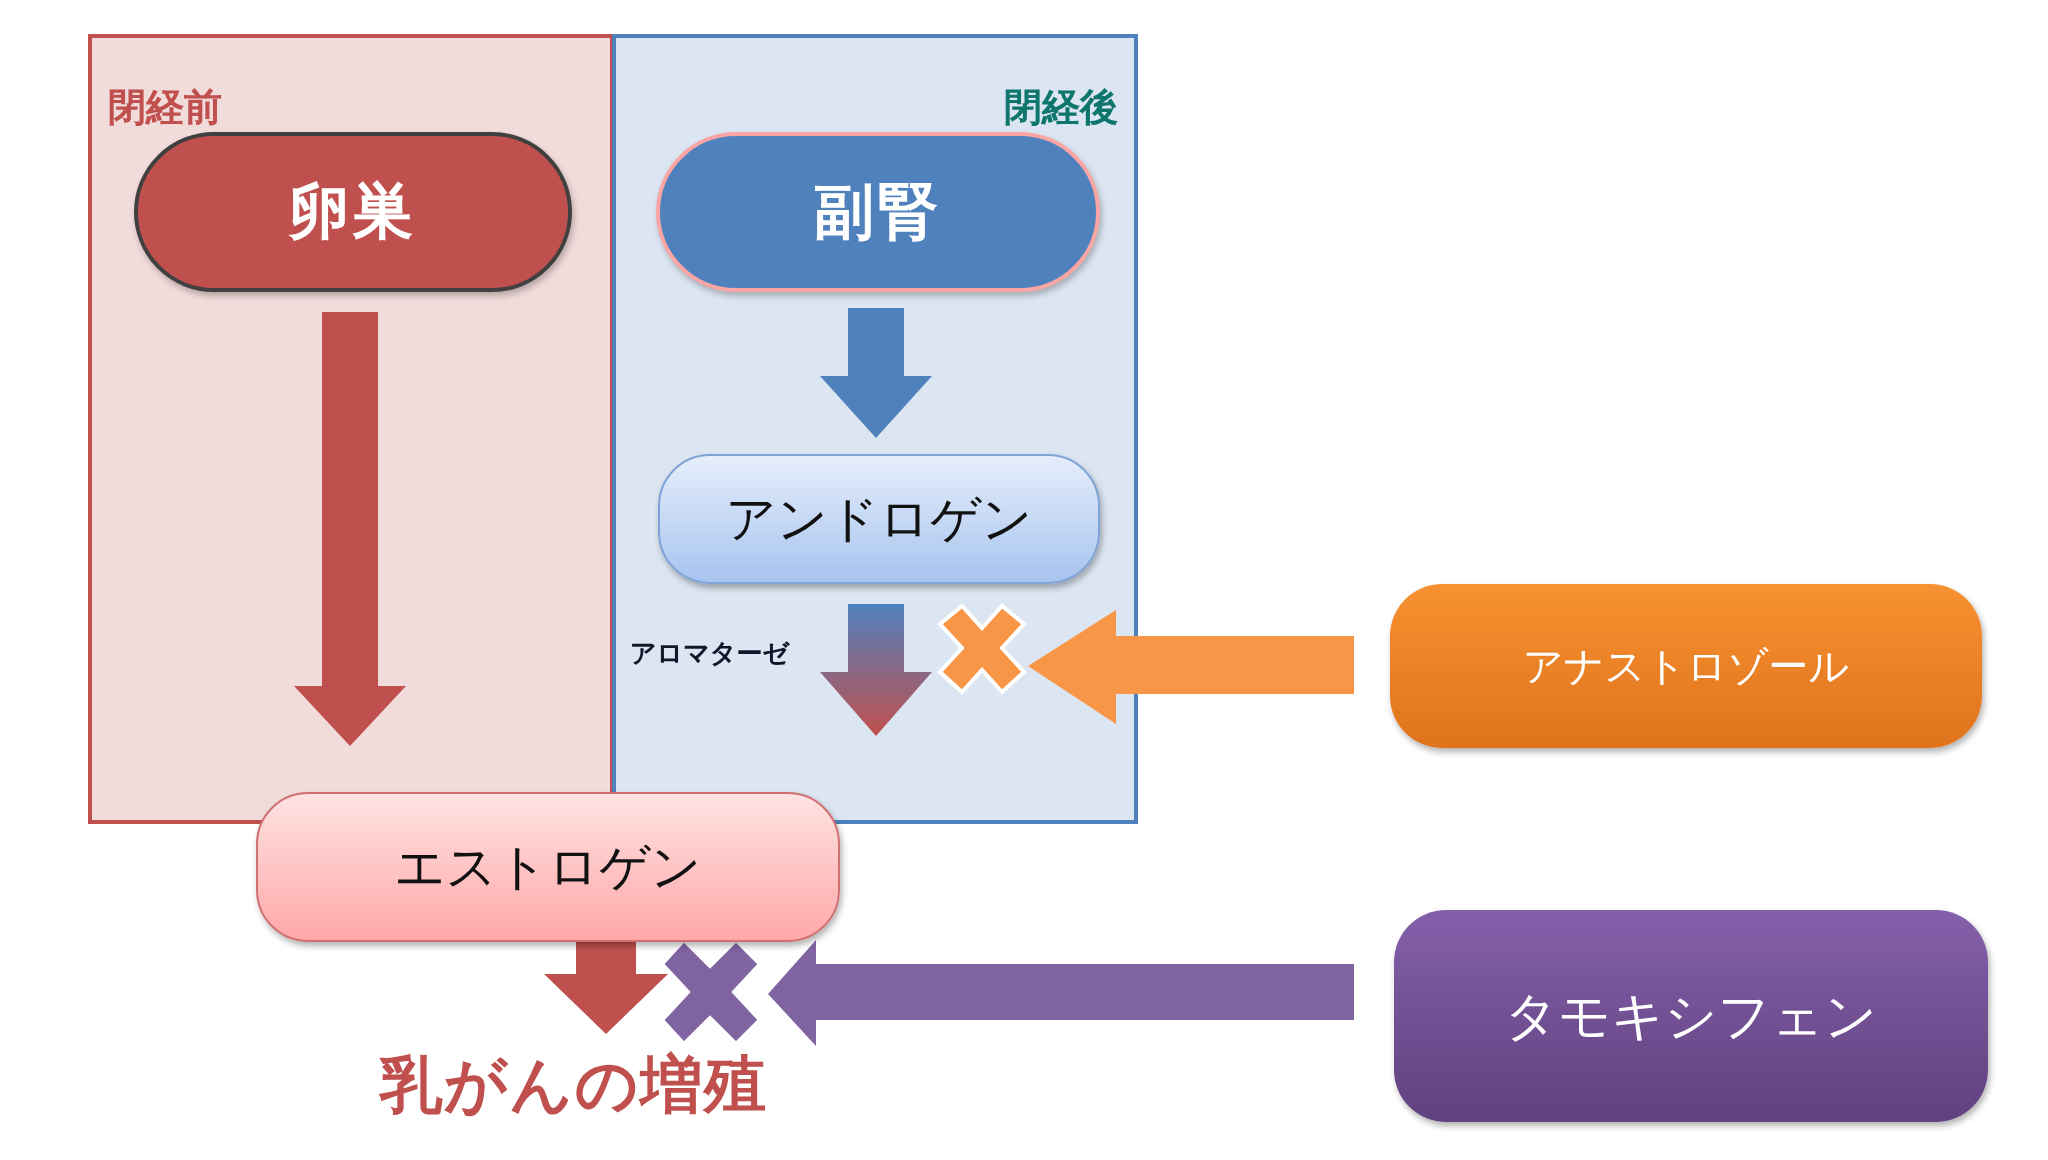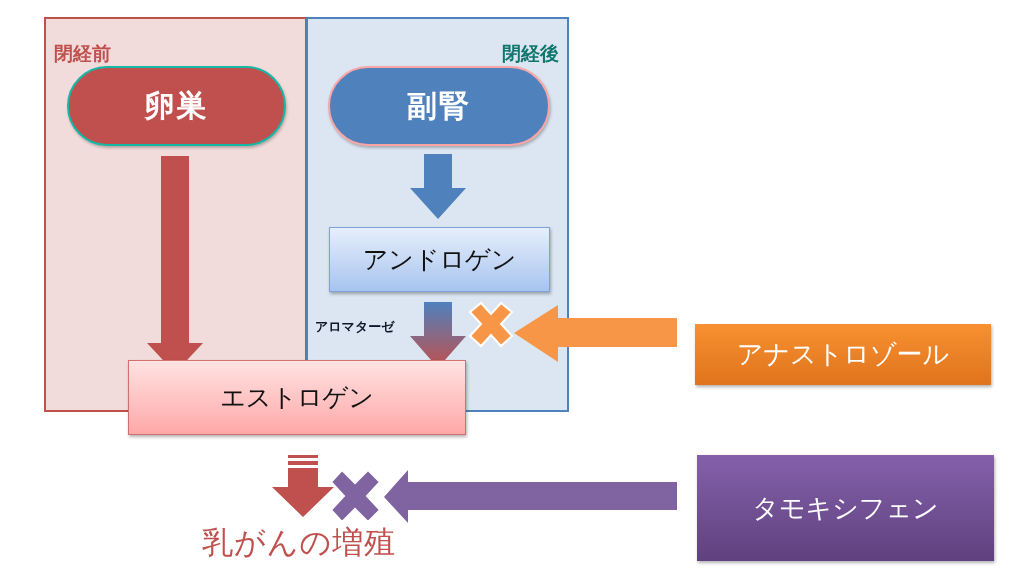--- a/index.html
+++ b/index.html
@@ -26,65 +26,64 @@
   #panel-post .panel-label { right: 8px; color: #0f766e; }
 
   
   .pill {
     border-radius: 40px; display: flex; align-items: center; justify-content: center;
     color: #ffffff; font-size: 30px; font-weight: bold; letter-spacing: 2px;
     box-shadow: 1px 2px 3px rgba(0,0,0,0.25);
   }
   #pill-ovary {
     left: 67px; top: 66px; width: 219px; height: 80px;
-    background: #c0504d; border: 2px solid #14b8a6;
+    background: #c0504d; border: 2px solid #404040;
   }
   #pill-adrenal {
     left: 328px; top: 66px; width: 222px; height: 80px;
     background: #4f81bd; border: 2px solid #fca5a5;
   }
 
   
   .box {
     display: flex; align-items: center; justify-content: center;
     font-size: 25px; color: #111111;
     box-shadow: 1px 2px 3px rgba(0,0,0,0.3);
+    border-radius: 26px;
   }
   #box-androgen {
     left: 329px; top: 227px; width: 221px; height: 65px;
     background: linear-gradient(#e6eefb, #a7c4ef);
     border: 1px solid #7fa3d6;
   }
   #box-estrogen {
-    left: 128px; top: 360px; width: 338px; height: 75px;
+    left: 128px; top: 396px; width: 292px; height: 75px;
     background: linear-gradient(#ffe2e2, #ffa8a8);
     border: 1px solid #d07070;
     font-family: Liberation Serif, serif;
   }
   #box-anastrozole {
-    left: 695px; top: 292px; width: 296px; height: 61px;
+    left: 695px; top: 292px; width: 296px; height: 82px;
     background: linear-gradient(#f79131, #e0731c);
-    color: #ffffff; font-size: 26px;
+    color: #ffffff; font-size: 20px;
     border: none;
-    margin-top: 32px;
   }
   #box-tamoxifen {
     left: 697px; top: 455px; width: 297px; height: 106px;
     background: linear-gradient(#8460aa, #60417f);
     color: #ffffff; font-size: 26px;
     border: none;
   }
 
   #label-aromatase {
     left: 315px; top: 318px; font-size: 13px; font-weight: bold; color: #0f172a;
   }
   #label-outcome {
-    left: 190px; top: 522px; font-size: 31px; font-weight: normal; color: #c0504d;
+    left: 190px; top: 522px; font-size: 31px; font-weight: bold; color: #c0504d;
     letter-spacing: 1px;
-    margin-left: 12px;
   }
 
   svg.arrows { position: absolute; left: 0; top: 0; }
 </style>
 </head>
 <body>
 
 <div id="panel-pre" class="abs">
   <span class="panel-label">閉経前</span>
 </div>

